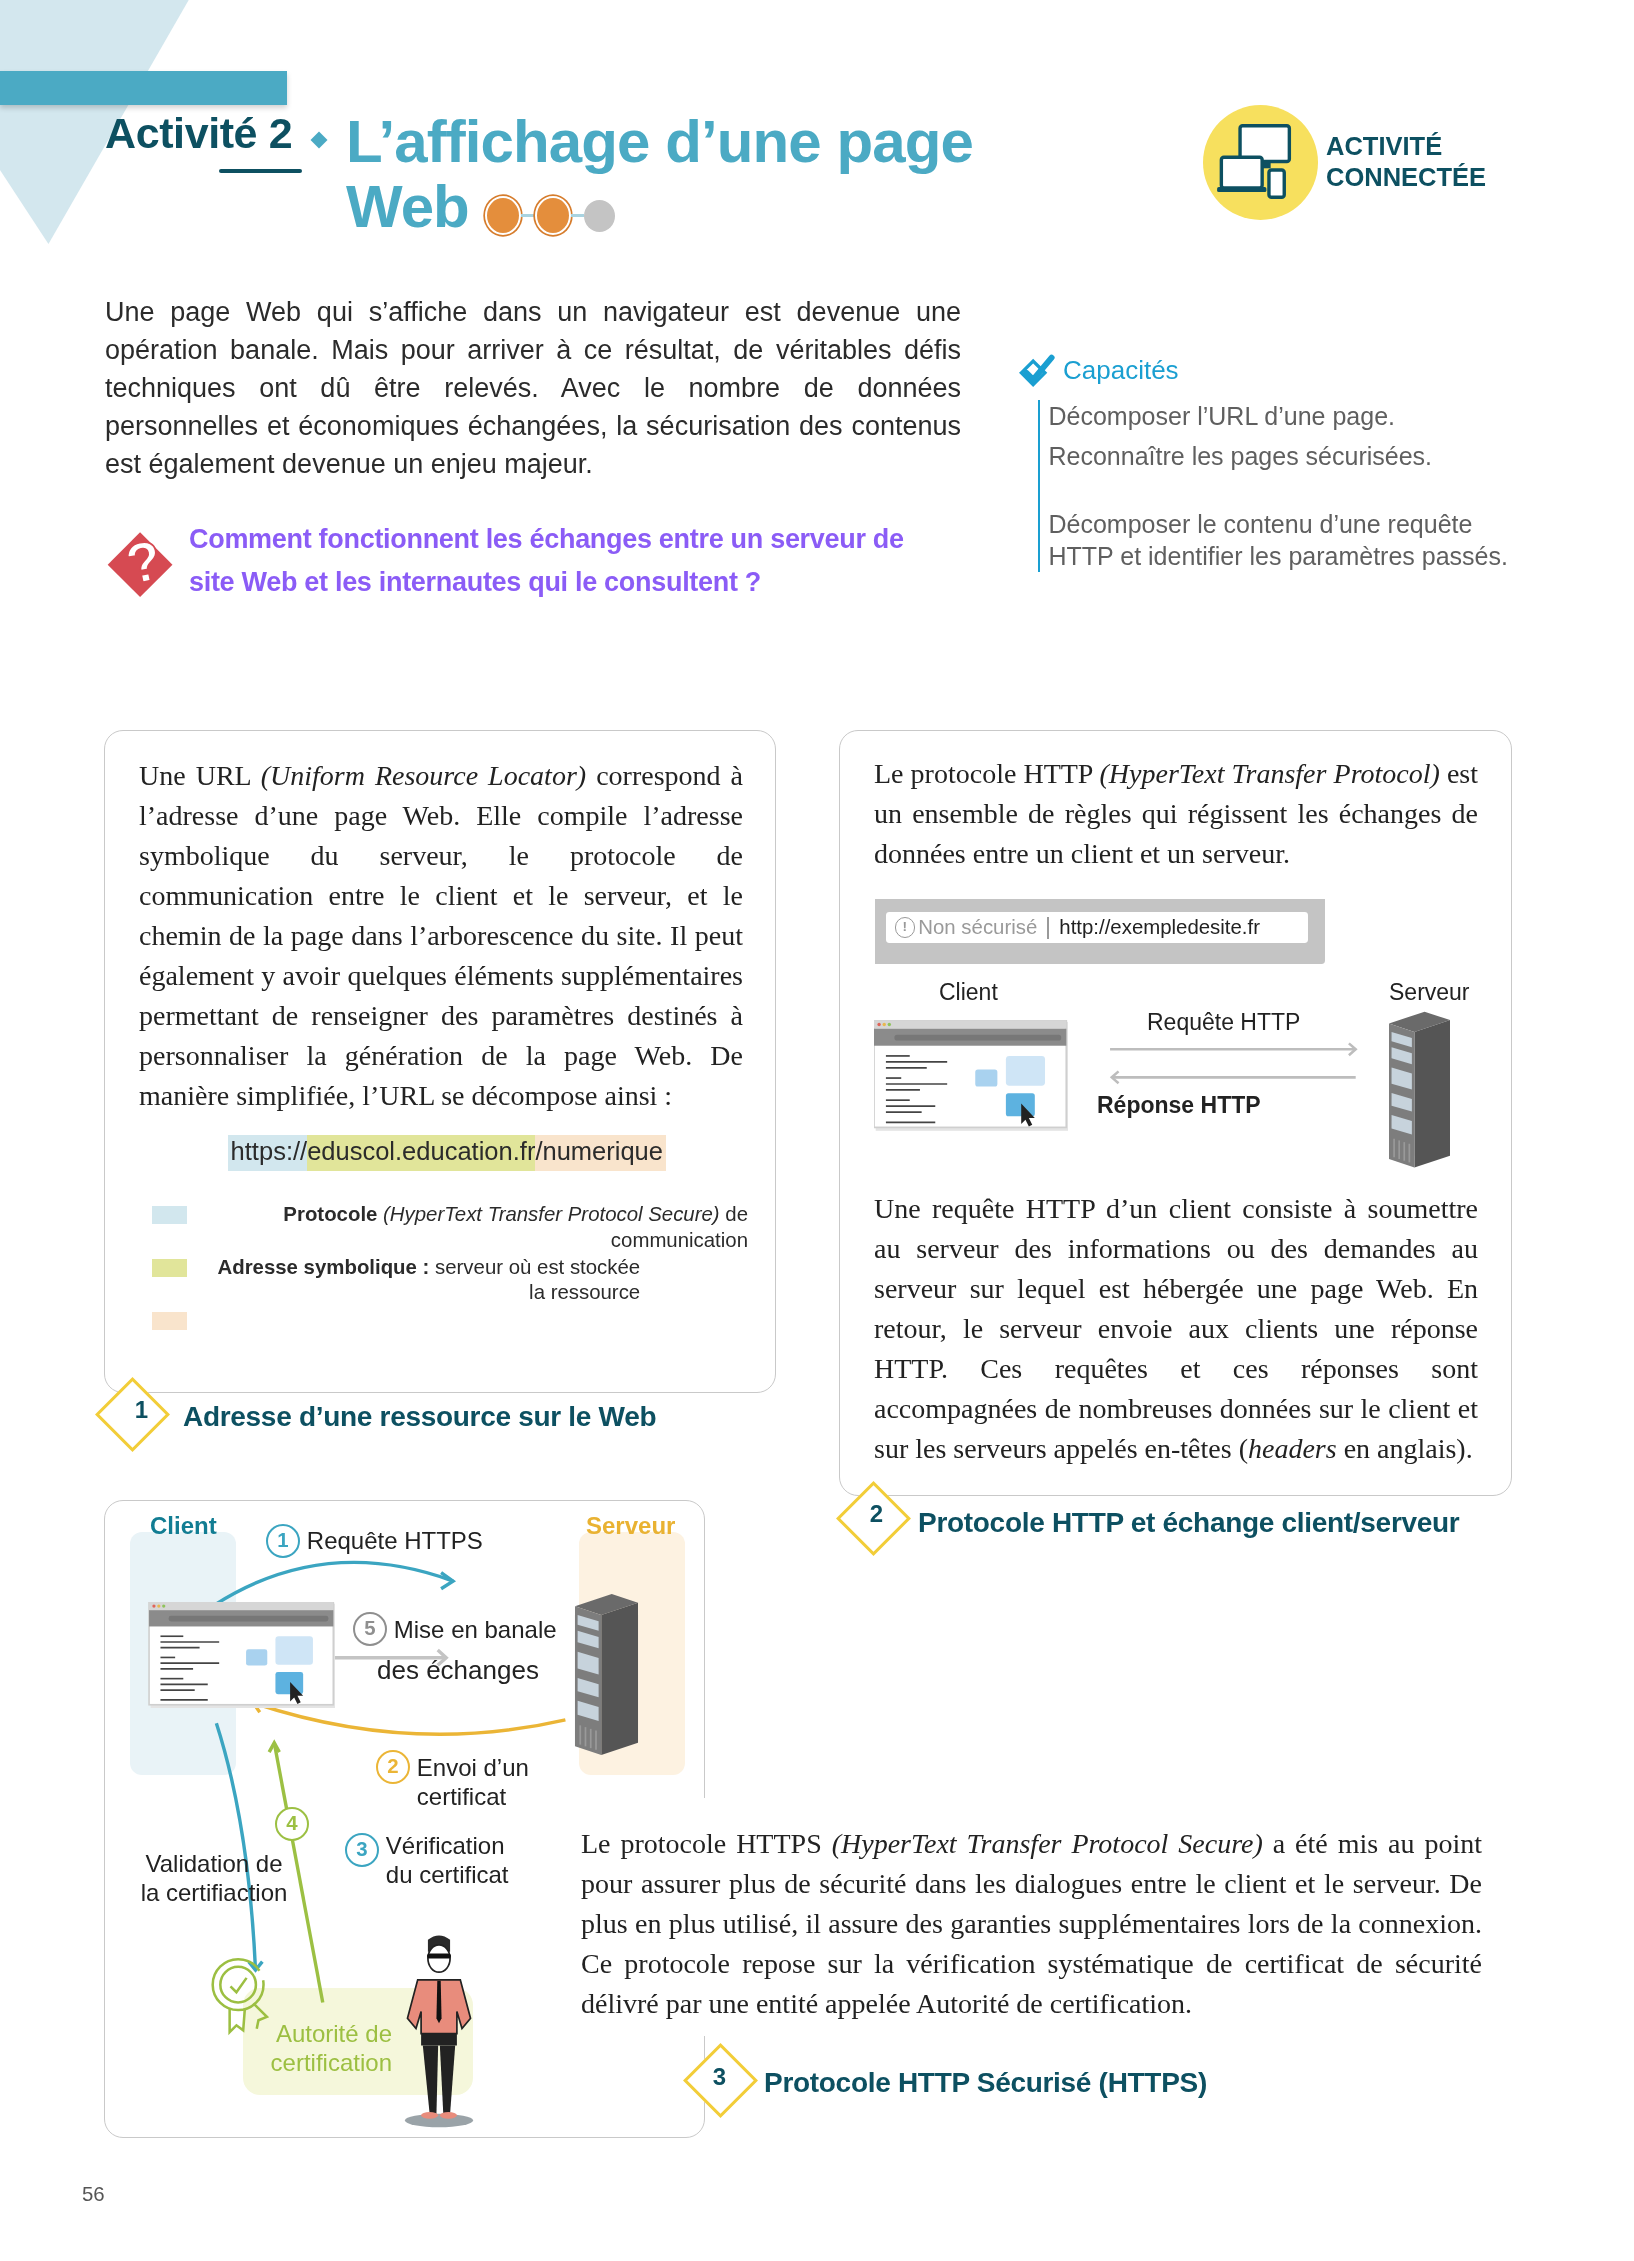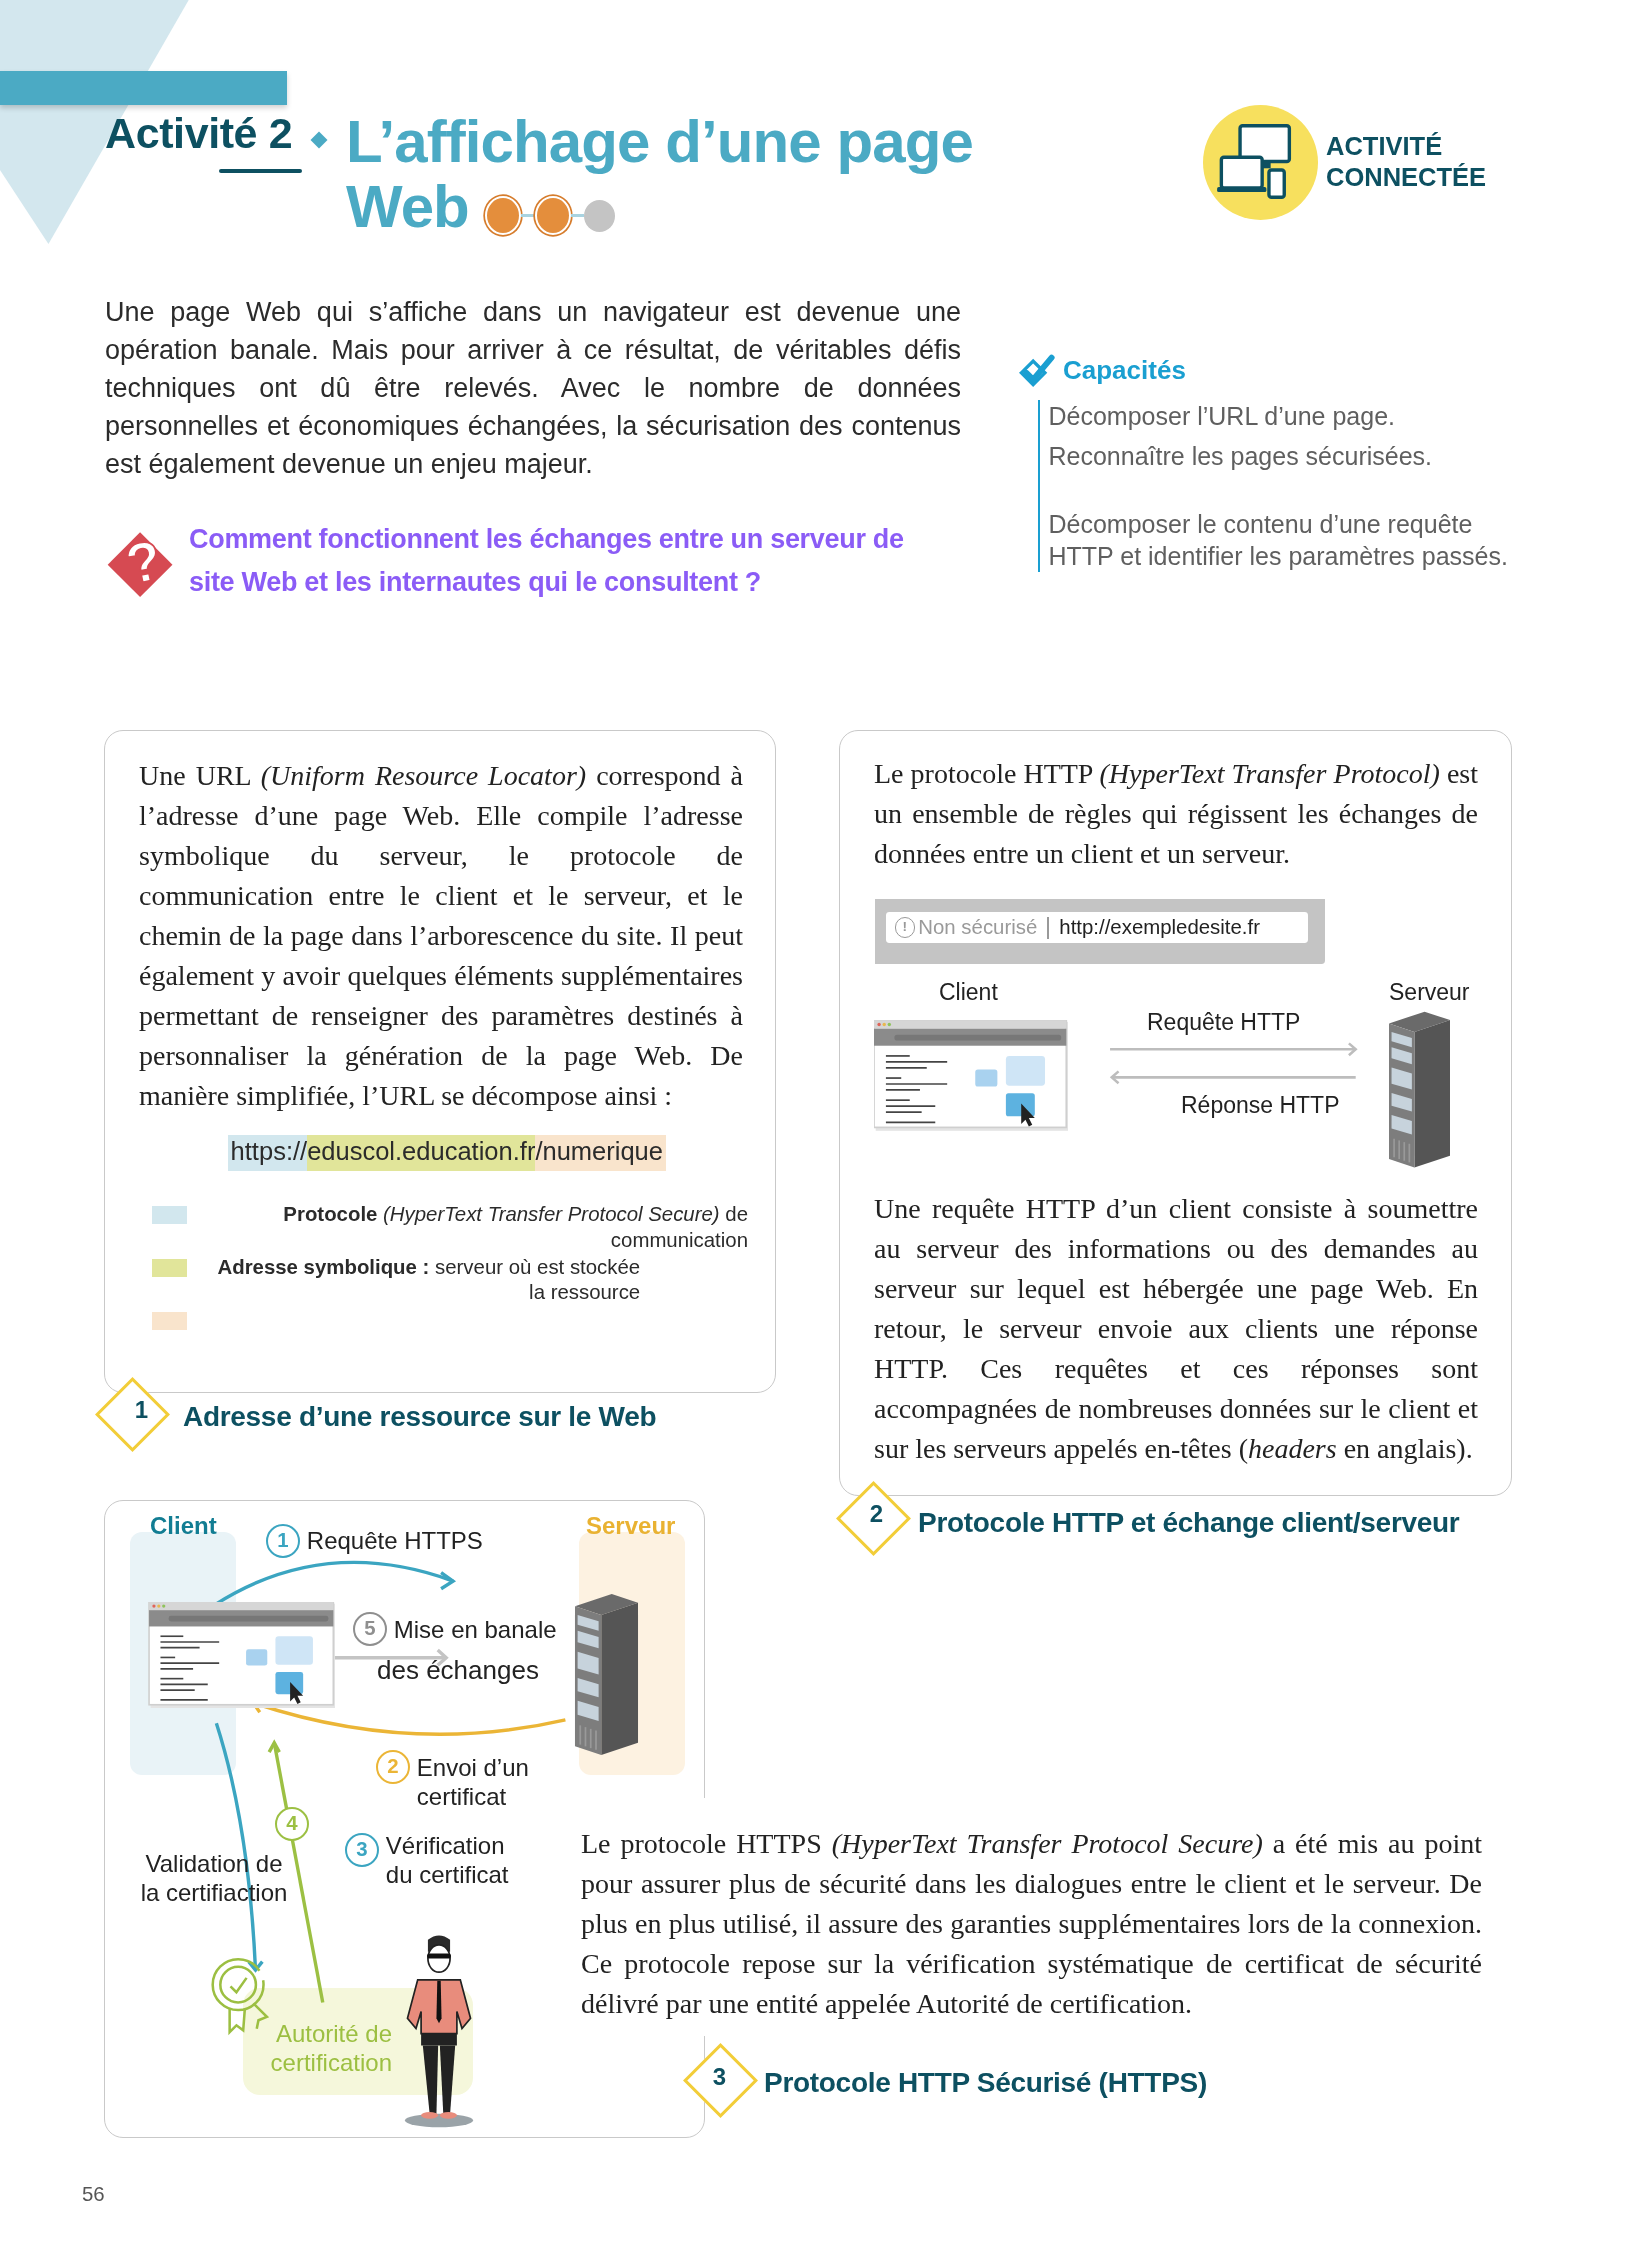--- a/index.html
+++ b/index.html
@@ -24,21 +24,21 @@
   
   #badge-circle { left: 1203px; top: 105px; width: 115px; height: 115px; border-radius: 50%; background: #f7e05e; }
   #badge-icon { left: 1216px; top: 119px; width: 94px; height: 85px; }
   #badge-text { left: 1326px; top: 131px; font-size: 25.5px; font-weight: bold; color: #0d5061; line-height: 31px; }
 
   
   #intro-text { left: 105px; top: 293px; width: 856px; font-size: 27px; line-height: 38px; text-align: justify; color: #2b2b2b; }
 
   
   #cap-icon { left: 1018px; top: 354px; width: 37px; height: 36px; }
-  #cap-title { left: 1063px; top: 355px; font-size: 26px; font-weight: bold; color: #1a9fd1; }
+  #cap-title { left: 1063px; top: 355px; font-size: 26px; font-weight: normal; color: #1a9fd1; }
   #cap-list { left: 1038px; top: 400px; width: 494px; border-left: 2.6px solid #1a9fd1; padding-left: 8.5px; font-size: 25px; color: #5f5f5f; line-height: 32px; }
   #cap-list div { margin-bottom: 7.7px; }
   #cap-list div:last-child { margin-bottom: 0; margin-top: 36px; }
 
   
   #question-icon { left: 100px; top: 522px; width: 81px; height: 81px; }
   #question-text { left: 189px; top: 518px; width: 766px; font-size: 27px; font-weight: bold; color: #8b5cf6; line-height: 43px; letter-spacing: -0.3px; }
 
   
   .doc-box { border: 1.7px solid #c9c9c9; border-radius: 19px; background: #fff; }
@@ -83,21 +83,21 @@
   #addr-field { left: 886px; top: 912px; width: 422px; height: 31px; background: #fff; border-radius: 3.4px; display: flex; align-items: center; padding-left: 8.5px; font-size: 20.4px; }
   #addr-warn-icon { width: 20.4px; height: 20.4px; border: 1.7px solid #999; border-radius: 50%; font-size: 13.6px; color: #999; text-align: center; line-height: 17px; font-weight: bold; margin-right: 3.4px; }
   #addr-nonsecure { color: #9a9a9a; }
   #addr-sep { width: 1.7px; height: 22px; background: #999; margin: 0 10.2px; }
   #addr-url { color: #222; }
 
   .diag-label { font-size: 23px; color: #222; }
   #d2-client-label { left: 939px; top: 979px; }
   #d2-server-label { left: 1389px; top: 979px; }
   #d2-req-label { left: 1147px; top: 1009px; }
-  #d2-resp-label { left: 1181px; top: 1092px; }
+  #d2-resp-label { left: 1097px; top: 1092px; font-weight: bold; }
   #d2-arrows { left: 1005px; top: 1034px; width: 358px; height: 68px; }
   #d2-browser { left: 874px; top: 1020px; width: 194px; height: 111px; }
   #d2-server { left: 1389px; top: 1011px; width: 61px; height: 158px; }
 
   #doc2-text2 { left: 874px; top: 1189px; width: 604px; }
 
   
   #d3-client-col { left: 130px; top: 1532px; width: 106px; height: 243px; background: #e9f3f7; border-radius: 12px; }
   #d3-server-col { left: 579px; top: 1532px; width: 106px; height: 243px; background: #fdf2e1; border-radius: 12px; }
   #d3-client-label { left: 150px; top: 1512px; font-size: 24px; font-weight: bold; color: #127d93; }

